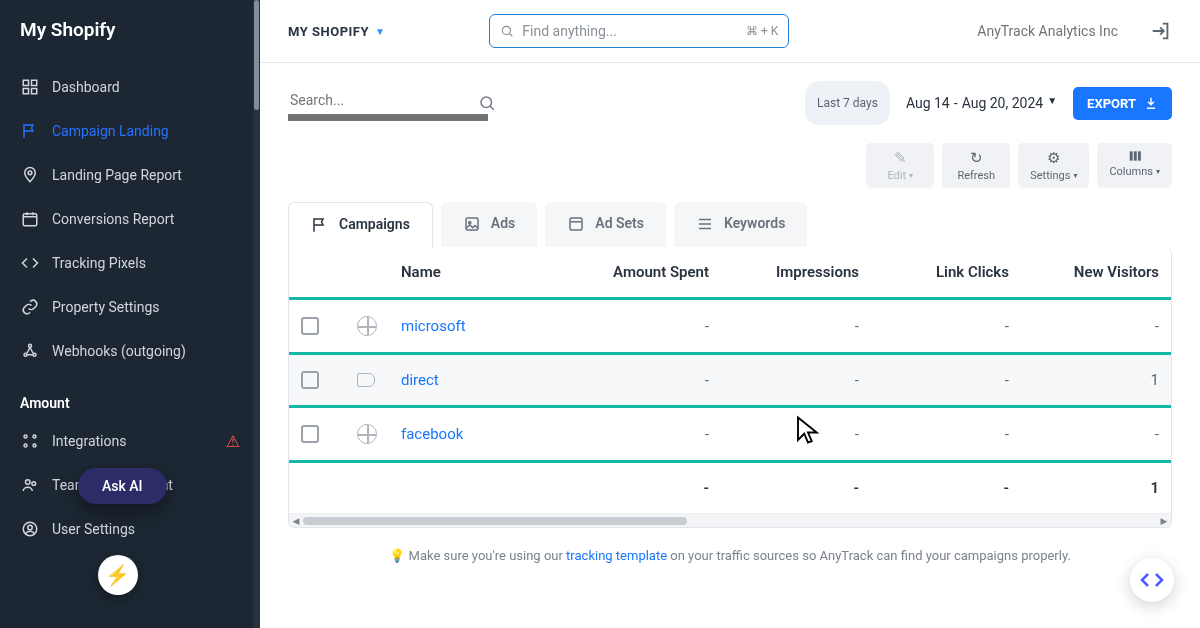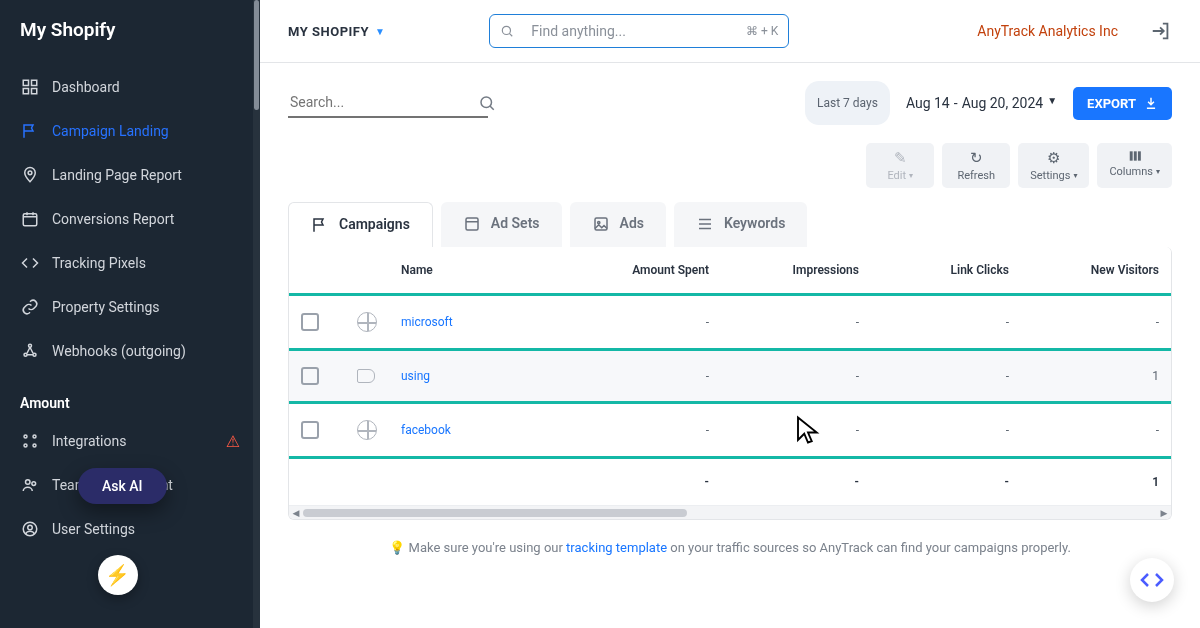--- a/index.html
+++ b/index.html
@@ -12,45 +12,45 @@
 .nav-item.active{color:#2772ff}
 .nav-ico{width:20px;height:20px;display:flex;align-items:center;justify-content:center}
 .section-h{padding:22px 20px 8px;font-size:14px;color:#fff;font-weight:600}
 .nav-warn{margin-left:auto;color:#ff5a45;font-size:16px}
 .ask-ai{position:absolute;left:78px;top:468px;background:#2b2c68;color:#fff;padding:10px 24px;border-radius:20px;font-size:14px;font-weight:500;box-shadow:0 8px 20px rgba(0,0,0,.4)}
 .bolt{position:absolute;left:98px;top:555px;width:40px;height:40px;border-radius:50%;background:#fff;display:flex;align-items:center;justify-content:center;color:#2772ff;font-size:20px;box-shadow:0 4px 12px rgba(0,0,0,.3)}
 .main{flex:1;display:flex;flex-direction:column;background:#fff;height:628px;overflow:hidden}
 .topbar{display:flex;align-items:center;padding:14px 28px;border-bottom:1px solid #e3e5e8;gap:20px}
 .crumb{font-size:13px;font-weight:700;letter-spacing:.5px;color:#2a3340;display:flex;align-items:center;gap:6px;cursor:pointer}
 .crumb .tri{color:#2b8fff;font-size:10px}
-.omni{flex:0 0 300px;margin:0 auto;border:1px solid #1f7fd9;border-radius:6px;height:34px;display:flex;align-items:center;padding:0 10px;gap:17px;color:#8a9099}
+.omni{flex:0 0 300px;margin:0 auto;border:1px solid #1f7fd9;border-radius:6px;height:34px;display:flex;align-items:center;padding:0 10px;gap:8px;color:#8a9099}
 .omni .kbd{margin-left:auto;font-size:12px}
-.org{margin-left:auto;font-size:14px;color:#c2410c}
+.org{margin-left:auto;font-size:14px;color:#737373}
 .exit{width:22px;height:22px;color:#5c6670;cursor:pointer;margin-left:12px}
 .content{padding:18px 28px 10px;flex:1;overflow:hidden;display:flex;flex-direction:column}
 .row1{display:flex;align-items:center;gap:16px}
-.usearch{border:none;border-bottom:2px solid #737373;padding:6px 28px 6px 2px;width:200px;font-size:14px;outline:none;background:transparent}
+.usearch{border:none;border-bottom:7px solid #737373;padding:6px 28px 6px 2px;width:200px;font-size:14px;outline:none;background:transparent}
 .mag{margin-left:-26px;color:#747b85}
 .spacer{flex:1}
 .chip{background:#eef2f7;border-radius:14px;padding:15px 12px;font-size:12px;color:#5b6470}
 .drange{font-size:14px;color:#2a3340;display:flex;align-items:flex-start;gap:4px;cursor:pointer}
 .export{background:#1976ff;color:#fff;border:none;border-radius:5px;padding:9px 14px;font-size:13px;font-weight:700;display:flex;align-items:center;gap:8px;cursor:pointer}
 .toolbar{display:flex;justify-content:flex-end;gap:8px;margin:18px 0 14px}
 .tbtn{background:#f0f2f5;border:none;border-radius:5px;padding:6px 12px;min-width:68px;display:flex;flex-direction:column;align-items:center;font-size:11px;color:#5d6671;cursor:pointer;gap:2px}
 .tbtn.dis{color:#b0b5bd}
 .tbtn .ic{font-size:15px}
 .tbtn .lbl{display:flex;align-items:center;gap:3px}
 .tbtn .car{font-size:8px}
 .tabs{display:flex;gap:8px}
 .tab{display:flex;align-items:flex-start;gap:10px;padding:13px 22px;background:#f5f6f8;border-radius:6px 6px 0 0;font-size:14px;color:#6b727d;cursor:pointer;font-weight:600}
 .tab.active{background:#fff;border:1px solid #e3e5e8;border-bottom:none;color:#2a3340}
 .grid{border:1px solid #e3e5e8;border-top:none;border-radius:0 6px 6px 6px;overflow:hidden}
 .gh,.gr{display:grid;grid-template-columns:56px 44px 1fr 150px 150px 150px 150px}
 .gh{background:#fff;color:#2a3340}
-.gh>div,.gr>div{padding:16px 12px;font-size:12px;display:flex;align-items:center}
+.gh>div,.gr>div{padding:16px 12px;font-size:15px;display:flex;align-items:center}
 .gh>div{font-weight:600}
 .num{justify-content:flex-end}
 .gr{border-top:3px solid #14b8a6;color:#5d6671}
 .gr .lnk{color:#1976ff;cursor:pointer}
 .gr:nth-child(3){background:#f7f8fa}
 .chk{width:18px;height:18px;border:2px solid #9aa1ab;border-radius:3px;cursor:pointer}
 .globe{width:20px;height:20px;border:1.5px solid #b0b5bd;border-radius:50%;position:relative}
 .globe:before{content:"";position:absolute;left:50%;top:0;bottom:0;width:1.5px;background:#b0b5bd}
 .globe:after{content:"";position:absolute;top:50%;left:0;right:0;height:1.5px;background:#b0b5bd}
 .tag{width:18px;height:14px;border:1.5px solid #b0b5bd;border-radius:2px 6px 6px 2px}
@@ -268,34 +268,34 @@
             <svg width="18" height="18" viewBox="0 0 24 24" fill="none" stroke="currentColor" stroke-width="2">
               <path d="M4 21V4h12l-2 4 2 4H4"></path>
             </svg>
           </span>
           <span>Campaigns</span>
         </div>
       <div class="tab">
           <span>
             <svg width="18" height="18" viewBox="0 0 24 24" fill="none" stroke="currentColor" stroke-width="2">
               <rect x="4" y="4" width="16" height="16" rx="2"></rect>
-              <path d="M4 9h16"></path>
-            </svg>
-          </span>
-          <span>Ad Sets</span>
+              <circle cx="9" cy="10" r="1.5"></circle>
+              <path d="M4 18l5-5 4 4 3-3 4 4"></path>
+            </svg>
+          </span>
+          <span>Ads</span>
         </div>
       <div class="tab">
           <span>
             <svg width="18" height="18" viewBox="0 0 24 24" fill="none" stroke="currentColor" stroke-width="2">
               <rect x="4" y="4" width="16" height="16" rx="2"></rect>
-              <circle cx="9" cy="10" r="1.5"></circle>
-              <path d="M4 18l5-5 4 4 3-3 4 4"></path>
-            </svg>
-          </span>
-          <span>Ads</span>
+              <path d="M4 9h16"></path>
+            </svg>
+          </span>
+          <span>Ad Sets</span>
         </div>
       <div class="tab">
           <span>
             <svg width="18" height="18" viewBox="0 0 24 24" fill="none" stroke="currentColor" stroke-width="2">
               <path d="M4 6h16M4 12h16M4 18h16"></path>
             </svg>
           </span>
           <span>Keywords</span>
         </div>
     </div>
@@ -323,21 +323,21 @@
         <div class="num">-</div>
         <div class="num">-</div>
       </div>
       <div class="gr">
         <div>
             <span class="chk"></span>
           </div>
         <div>
             <span class="tag"></span>
           </div>
-        <div class="lnk">using</div>
+        <div class="lnk">direct</div>
         <div class="num">-</div>
         <div class="num">-</div>
         <div class="num">-</div>
         <div class="num">1</div>
       </div>
       <div class="gr">
         <div>
             <span class="chk"></span>
           </div>
         <div>

